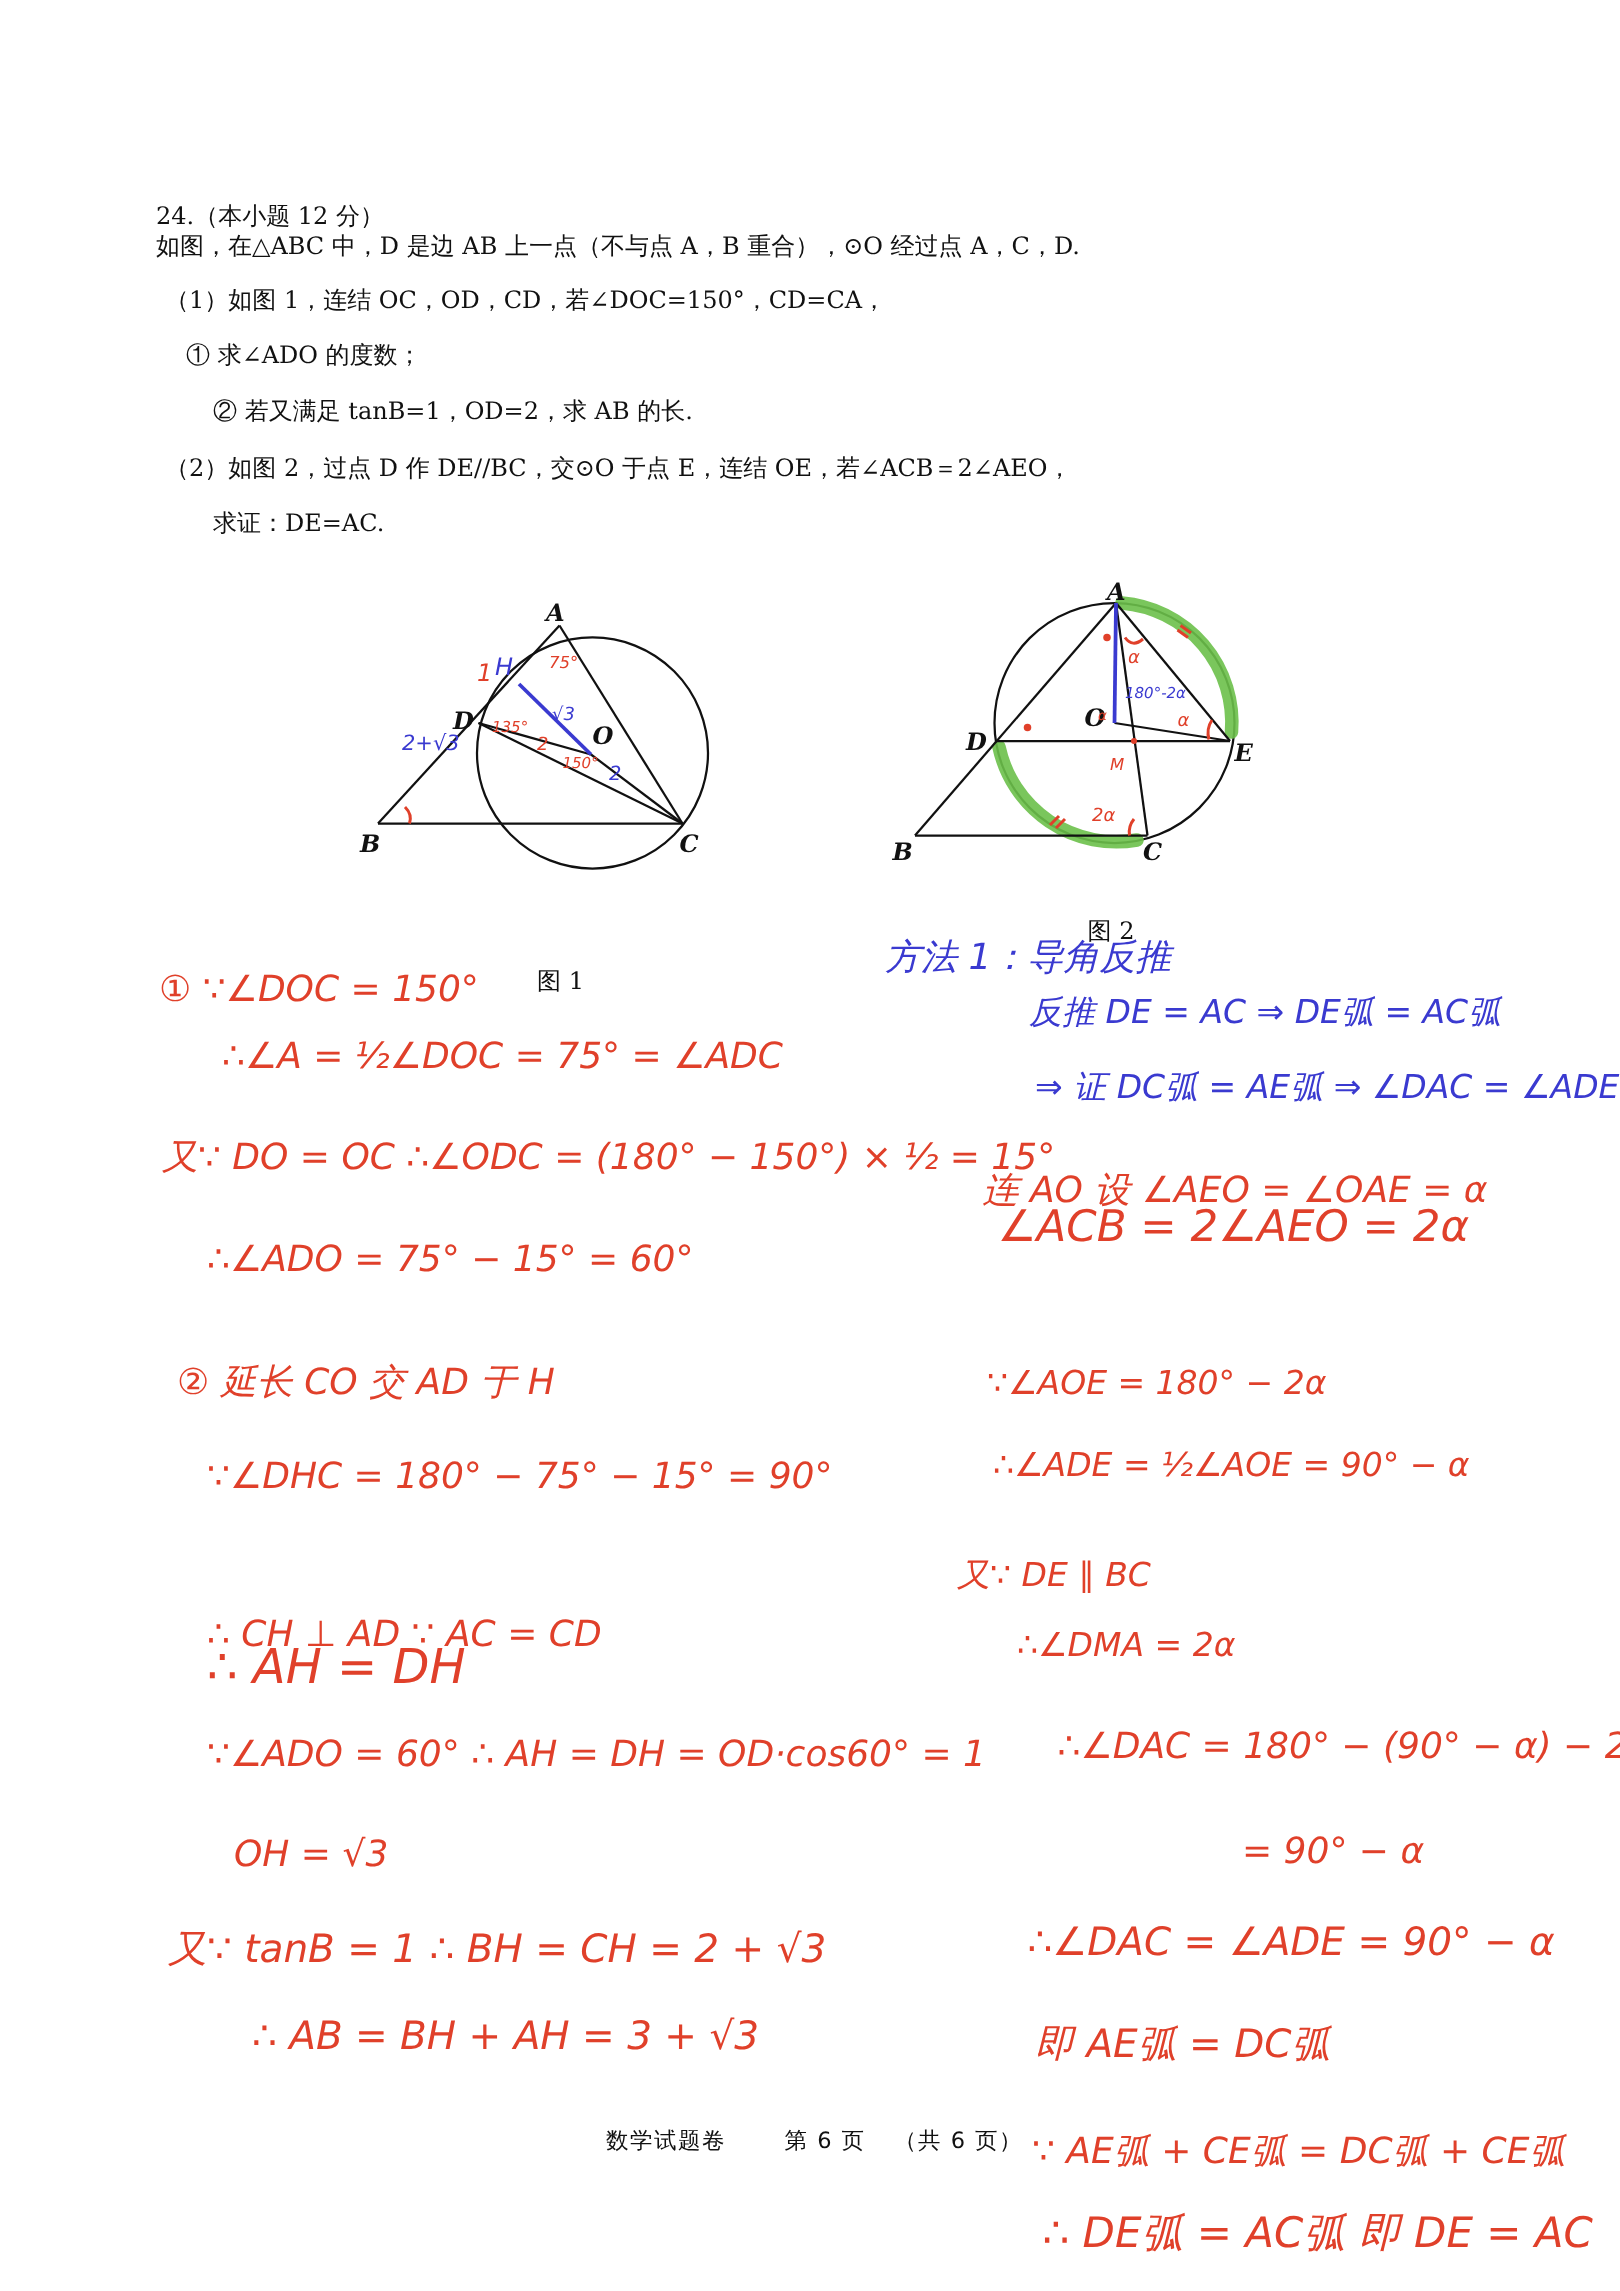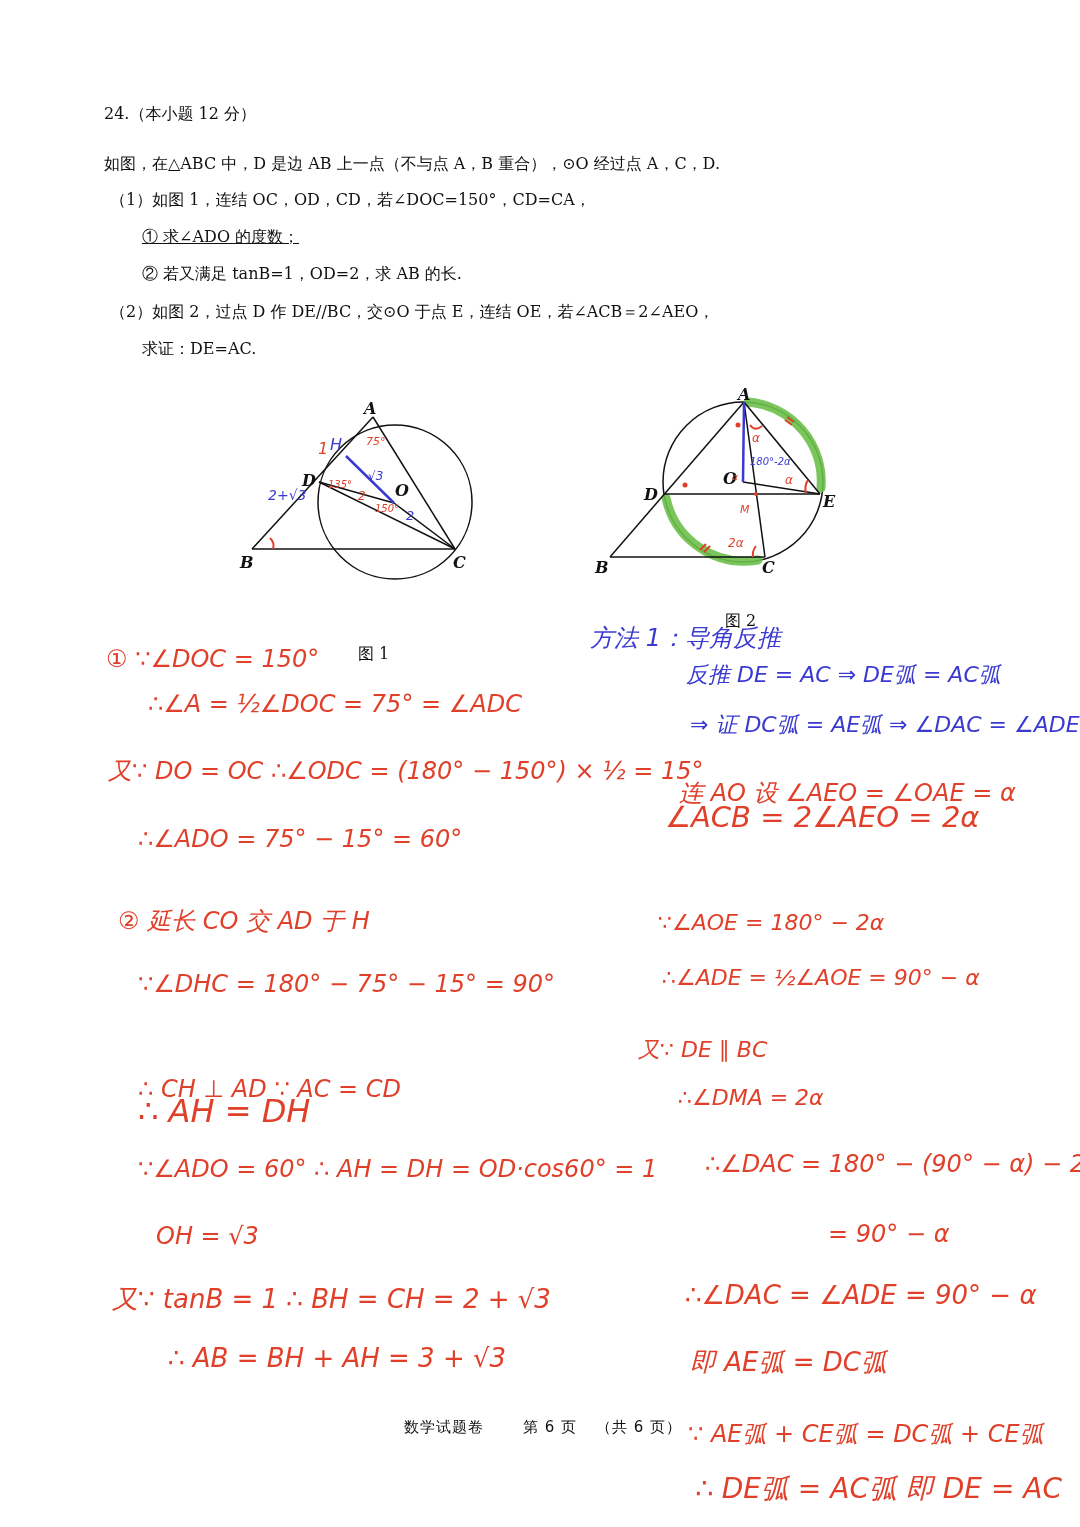--- a/index.html
+++ b/index.html
@@ -10,24 +10,24 @@
   .hand-blue { position:absolute; font-family:"DejaVu Sans", sans-serif; color:#3a3ad0; white-space:nowrap; font-style:italic; }
   .fig { position:absolute; }
   .caption { position:absolute; font-size:16px; font-family:"DejaVu Serif", serif; }
   .footer { position:absolute; font-size:15px; font-family:"DejaVu Sans", sans-serif; letter-spacing:1px; }
   svg text { font-family:"DejaVu Serif", serif; font-style:italic; font-weight:bold; }
   svg text.hand { font-family:"DejaVu Sans", sans-serif; font-weight:normal; }
 </style>
 </head>
 <body>
 
-<div class="printed" style="left:104px;top:104px;">24.（本小题 12 分）</div>
+<div class="printed" style="left:104px;top:134px;">24.（本小题 12 分）</div>
 <div class="printed" style="left:104px;top:154px;">如图，在△ABC 中，D 是边 AB 上一点（不与点 A，B 重合），⊙O 经过点 A，C，D.</div>
 <div class="printed" style="left:110px;top:190px;">（1）如图 1，连结 OC，OD，CD，若∠DOC=150°，CD=CA，</div>
-<div class="printed" style="left:142px;top:227px;text-decoration:underline;">① 求∠ADO 的度数；</div>
+<div class="printed" style="left:124px;top:227px;">① 求∠ADO 的度数；</div>
 <div class="printed" style="left:142px;top:264px;">② 若又满足 tanB=1，OD=2，求 AB 的长.</div>
 <div class="printed" style="left:110px;top:302px;">（2）如图 2，过点 D 作 DE//BC，交⊙O 于点 E，连结 OE，若∠ACB＝2∠AEO，</div>
 <div class="printed" style="left:142px;top:339px;">求证：DE=AC.</div>
 
 <div class="fig" style="left:230px;top:390px;width:260px;height:200px;">
   <svg width="260" height="200" viewBox="0 0 260 200">
     <circle cx="165" cy="112" r="77" fill="none" stroke="#111" stroke-width="1.5"></circle>
 
     <line x1="143" y1="27" x2="22" y2="159" stroke="#111" stroke-width="1.5"></line>
     <line x1="22" y1="159" x2="225" y2="159" stroke="#111" stroke-width="1.5"></line>
@@ -108,21 +108,21 @@
 <div class="hand-red" style="left:138px;top:1092px;font-size:32px;">∴ AH = DH</div>
 <div class="hand-red" style="left:138px;top:1155px;font-size:24px;">∵∠ADO = 60°  ∴ AH = DH = OD·cos60° = 1</div>
 <div class="hand-red" style="left:156px;top:1222px;font-size:24px;">OH = √3</div>
 <div class="hand-red" style="left:112px;top:1282px;font-size:26px;">又∵ tanB = 1  ∴ BH = CH = 2 + √3</div>
 <div class="hand-red" style="left:168px;top:1343px;font-size:26px;">∴ AB = BH + AH = 3 + √3</div>
 
 <div class="hand-blue" style="left:590px;top:622px;font-size:24px;">方法 1：导角反推</div>
 <div class="hand-blue" style="left:686px;top:660px;font-size:22px;">反推 DE = AC ⇒ DE弧 = AC弧</div>
 <div class="hand-blue" style="left:690px;top:710px;font-size:22px;">⇒ 证 DC弧 = AE弧 ⇒ ∠DAC = ∠ADE</div>
 
-<div class="hand-red" style="left:655px;top:777px;font-size:24px;margin-left:24px;">连 AO  设 ∠AEO = ∠OAE = α</div>
+<div class="hand-red" style="left:655px;top:777px;font-size:24px;">连 AO  设 ∠AEO = ∠OAE = α</div>
 <div class="hand-red" style="left:665px;top:800px;font-size:29px;font-style:italic;">∠ACB = 2∠AEO = 2α</div>
 <div class="hand-red" style="left:658px;top:910px;font-size:22px;">∵∠AOE = 180° − 2α</div>
 <div class="hand-red" style="left:662px;top:965px;font-size:22px;">∴∠ADE = ½∠AOE = 90° − α</div>
 <div class="hand-red" style="left:638px;top:1035px;font-size:22px;">又∵ DE ∥ BC</div>
 <div class="hand-red" style="left:678px;top:1085px;font-size:22px;">∴∠DMA = 2α</div>
 <div class="hand-red" style="left:705px;top:1150px;font-size:24px;">∴∠DAC = 180° − (90° − α) − 2α</div>
 <div class="hand-red" style="left:828px;top:1220px;font-size:24px;">= 90° − α</div>
 <div class="hand-red" style="left:685px;top:1280px;font-size:26px;text-align:center;">∴∠DAC = ∠ADE = 90° − α</div>
 <div class="hand-red" style="left:690px;top:1345px;font-size:26px;">即 AE弧 = DC弧</div>
 <div class="hand-red" style="left:688px;top:1418px;font-size:24px;">∵ AE弧 + CE弧 = DC弧 + CE弧</div>

